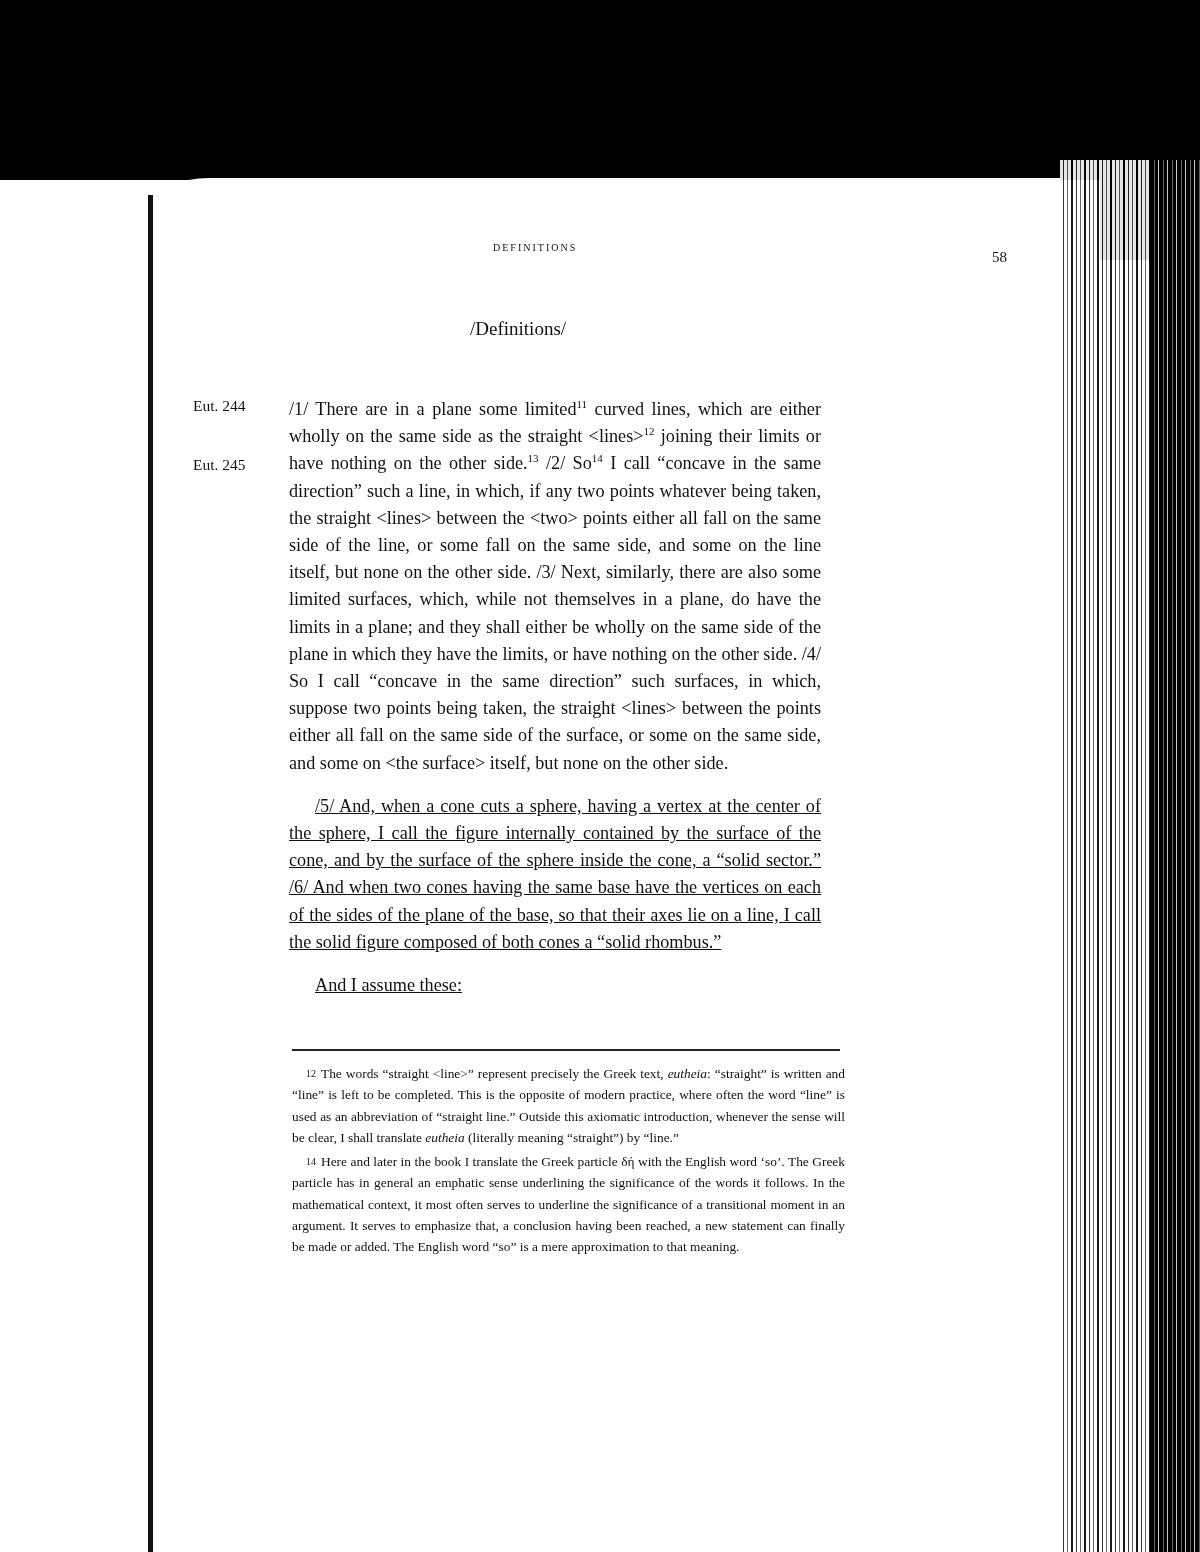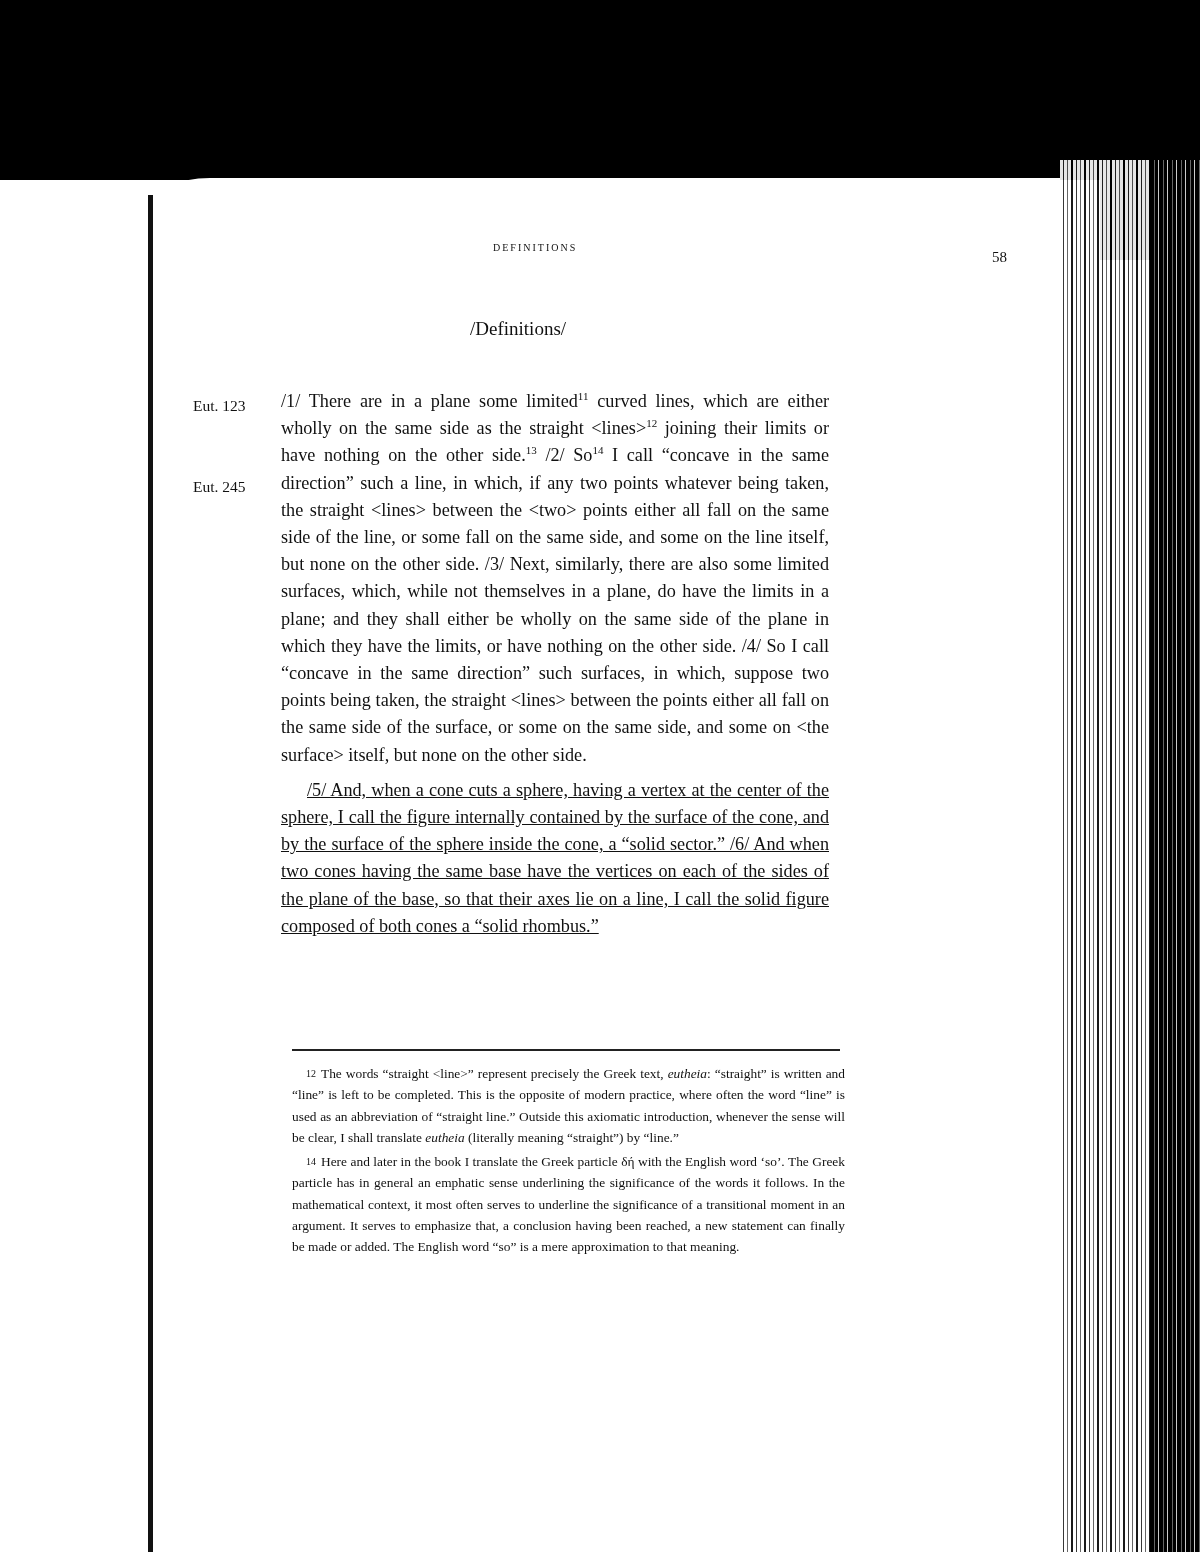--- a/index.html
+++ b/index.html
@@ -10,21 +10,21 @@
     .spine { position:absolute; left:148px; top:195px; width:5px; height:1357px; background:#111; }
     .edge-stripes { position:absolute; left:1060px; top:160px; width:140px; height:1392px;
       background: repeating-linear-gradient(90deg, #fff 0px, #fff 3px, #222 3px, #222 4px, #fff 4px, #fff 7px, #555 7px, #555 8px, #fff 8px, #fff 11px, #000 11px, #000 13px); opacity:.9; }
     .edge-dark { position:absolute; left:1150px; top:160px; width:50px; height:1392px;
       background: repeating-linear-gradient(90deg, #000 0px, #000 4px, #666 4px, #666 5px, #000 5px, #000 8px, #ccc 8px, #ccc 9px); }
     .running-head { position:absolute; left:493px; top:242px; font-size:10px; letter-spacing:2px; }
     .page-num { position:absolute; left:992px; top:249px; font-size:15px; }
     .section-title { position:absolute; left:470px; top:318px; font-size:19px; }
     .margin-ref { position:absolute; left:193px; font-size:15.5px; }
     .body { position:absolute; left:273px; top:380px; width:564px; font-size:18.2px; line-height:27.2px; text-align:justify; }
-    .body p { margin:8px; }
+    .body p { margin:16px; }
     .body p.indent { text-indent:26px;text-decoration:underline; }
     sup { font-size:11px; line-height:0; vertical-align:super; }
     .rule { position:absolute; left:292px; top:1049px; width:548px; height:2px; background:#222; }
     .notes { position:absolute; left:292px; top:1063px; width:553px; font-size:13.4px; line-height:21.3px; text-align:justify; }
     .notes p { margin:0 0 3px 0; text-indent:14px; }
     .notes .fn { font-size:10px; vertical-align:top; margin-right:5px; }
   </style>
 </head>
 <body>
 
@@ -33,26 +33,27 @@
 <div class="page"></div>
 <div class="spine"></div>
 <div class="edge-stripes"></div>
 <div class="edge-dark"></div>
 
 <div class="running-head">DEFINITIONS</div>
 <div class="page-num">58</div>
 <div class="section-title">/Definitions/</div>
 
 <div id="margin-refs">
-    <div class="margin-ref" style="top: 397px;">Eut. 123</div>
-    <div class="margin-ref" style="top: 456px; margin-top: 22px;">Eut. 245</div>
+    <div class="margin-ref" style="top: 397px;">Eut. 244</div>
+    <div class="margin-ref" style="top: 456px;">Eut. 245</div>
   </div>
 
 <div class="body">
   <p id="para1">/1/ There are in a plane some limited<sup>11</sup> curved lines, which are either wholly on the same side as the straight &lt;lines&gt;<sup>12</sup> joining their limits or have nothing on the other side.<sup>13</sup> /2/ So<sup>14</sup> I call “concave in the same direction” such a line, in which, if any two points whatever being taken, the straight &lt;lines&gt; between the &lt;two&gt; points either all fall on the same side of the line, or some fall on the same side, and some on the line itself, but none on the other side. /3/ Next, similarly, there are also some limited surfaces, which, while not themselves in a plane, do have the limits in a plane; and they shall either be wholly on the same side of the plane in which they have the limits, or have nothing on the other side. /4/ So I call “concave in the same direction” such surfaces, in which, suppose two points being taken, the straight &lt;lines&gt; between the points either all fall on the same side of the surface, or some on the same side, and some on &lt;the surface&gt; itself, but none on the other side.</p>
   <p class="indent">/5/ And, when a cone cuts a sphere, having a vertex at the center of the sphere, I call the figure internally contained by the surface of the cone, and by the surface of the sphere inside the cone, a “solid sector.” /6/ And when two cones having the same base have the vertices on each of the sides of the plane of the base, so that their axes lie on a line, I call the solid figure composed of both cones a “solid rhombus.”</p>
+  <p class="indent">And I assume these:</p>
 </div>
 
 <div class="rule"></div>
 <div class="notes" id="notes">
     <p><span class="fn">12</span>The words “straight &lt;line&gt;” represent precisely the Greek text, <i>eutheia</i>: “straight” is written and “line” is left to be completed. This is the opposite of modern practice, where often the word “line” is used as an abbreviation of “straight line.” Outside this axiomatic introduction, whenever the sense will be clear, I shall translate <i>eutheia</i> (literally meaning “straight”) by “line.”</p>
     <p><span class="fn">14</span>Here and later in the book I translate the Greek particle δή with the English word ‘so’. The Greek particle has in general an emphatic sense underlining the significance of the words it follows. In the mathematical context, it most often serves to underline the significance of a transitional moment in an argument. It serves to emphasize that, a conclusion having been reached, a new statement can finally be made or added. The English word “so” is a mere approximation to that meaning.</p>
   </div>
 
 </body></html>

